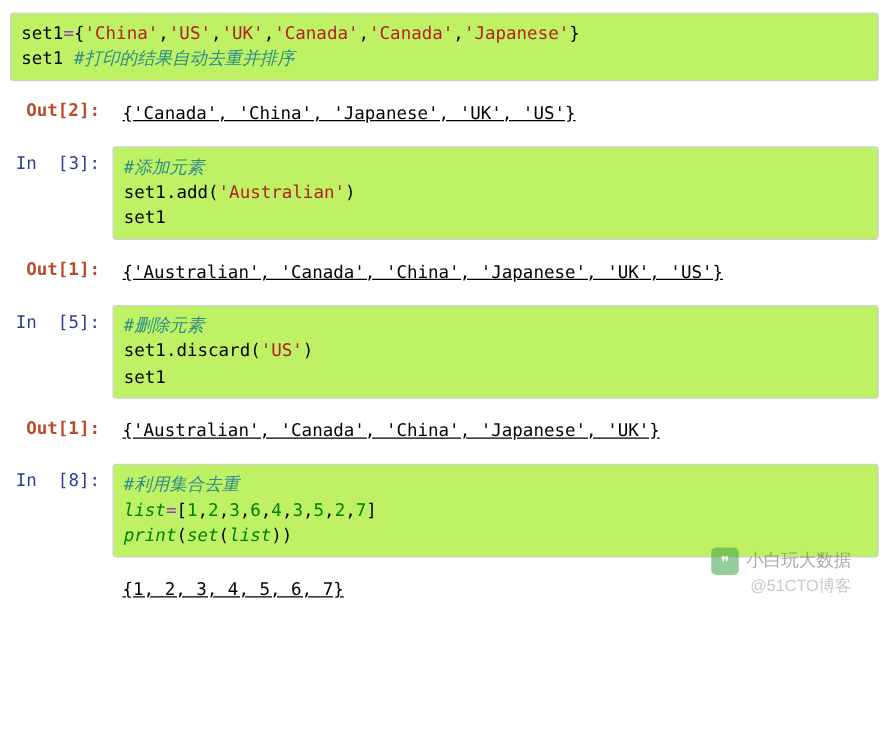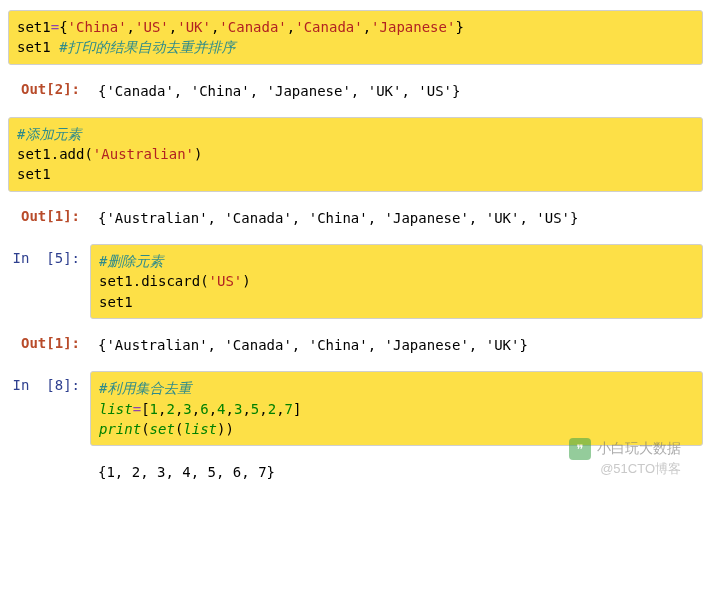--- a/index.html
+++ b/index.html
@@ -25,33 +25,34 @@
     font-size: 14px;
     box-sizing: border-box;
     white-space: pre;
   }
   .prompt-in { color: #2e3f8f; }
   .prompt-out { color: #b84b2a; font-weight: bold; }
   .input-area {
     flex: 1;
     border: 1px solid #cfcfcf;
     border-radius: 3px;
-    background: #fde047;
+    background: #bef264;
     padding: 6px 8px;
     line-height: 1.45;
     white-space: pre;
     font-family: "DejaVu Sans Mono", monospace;
     overflow: hidden;
   }
   .output-area {
     flex: 1;
     padding: 6px 8px;
     line-height: 1.45;
     white-space: pre;
     font-family: "DejaVu Sans Mono", monospace;
+    text-decoration: underline;
   }
   
   .tk-name  { color: #000; }
   .tk-op    { color: #8e44ad; }
   .tk-str   { color: #b22222; }
   .tk-num   { color: #008000; }
   .tk-com   { color: #2e8b8b; font-style: italic; }
   .tk-punc  { color: #000; }
   .tk-kw    { color: #008000; font-style: italic; }
   .watermark {
@@ -95,20 +96,21 @@
 <div class="cell">
   <div class="input-area"><span class="tk-name">set1</span><span class="tk-op">=</span><span class="tk-punc">{</span><span class="tk-str">'China'</span><span class="tk-punc">,</span><span class="tk-str">'US'</span><span class="tk-punc">,</span><span class="tk-str">'UK'</span><span class="tk-punc">,</span><span class="tk-str">'Canada'</span><span class="tk-punc">,</span><span class="tk-str">'Canada'</span><span class="tk-punc">,</span><span class="tk-str">'Japanese'</span><span class="tk-punc">}</span>
 <span class="tk-name">set1 </span><span class="tk-com">#打印的结果自动去重并排序</span></div>
 </div>
 <div class="cell">
   <div class="prompt prompt-out">Out[2]:</div>
   <div class="output-area">{'Canada', 'China', 'Japanese', 'UK', 'US'}</div>
 </div>
 
 <div class="cell">
+  <div class="prompt prompt-in">In  [3]:</div>
   <div class="input-area"><span class="tk-com">#添加元素</span>
 <span class="tk-name">set1.add(</span><span class="tk-str">'Australian'</span><span class="tk-punc">)</span>
 <span class="tk-name">set1</span></div>
 </div>
 <div class="cell">
   <div class="prompt prompt-out">Out[1]:</div>
   <div class="output-area">{'Australian', 'Canada', 'China', 'Japanese', 'UK', 'US'}</div>
 </div>
 
 <div class="cell">

